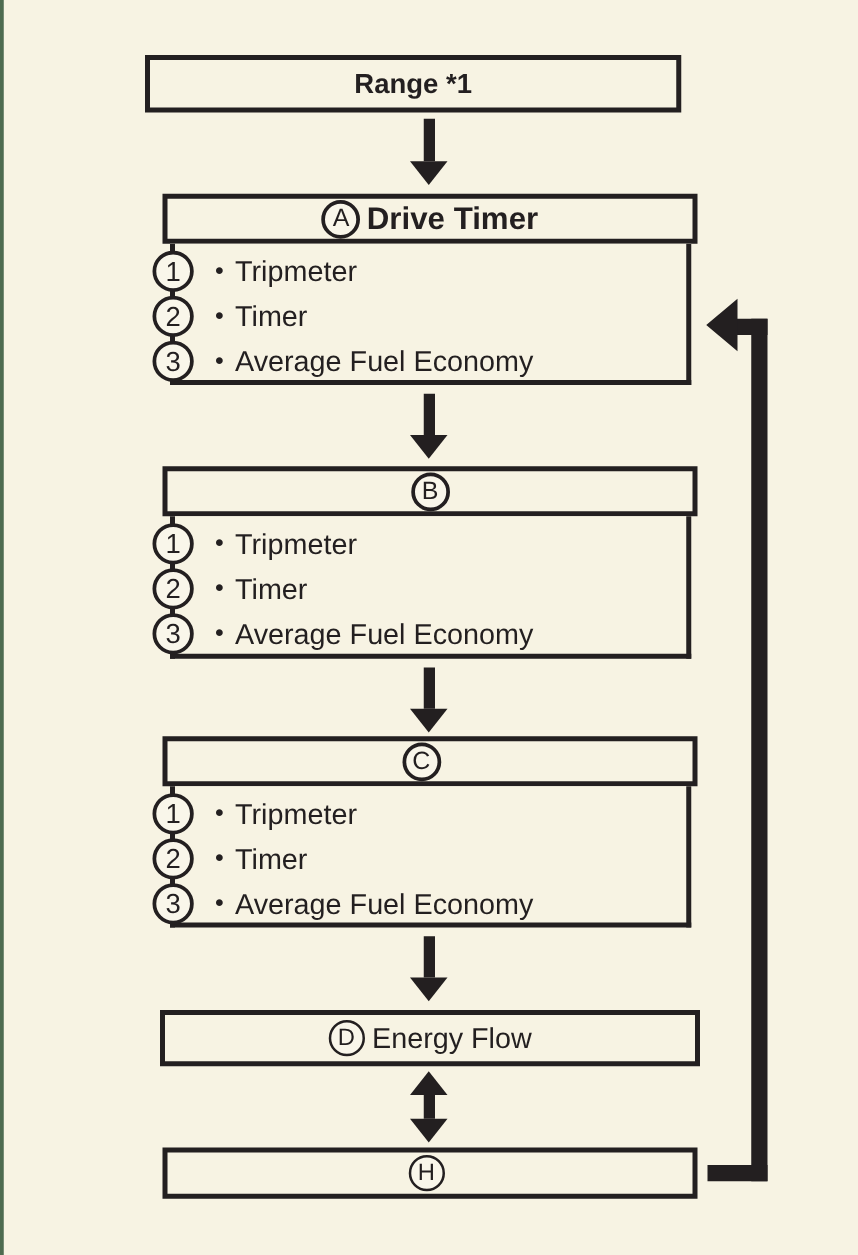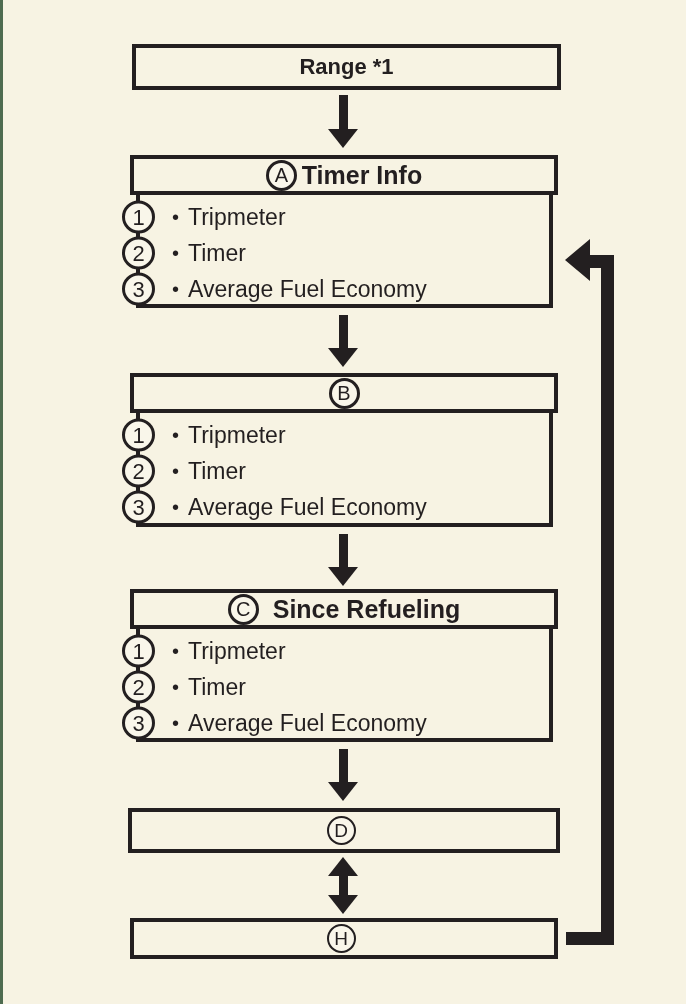--- a/index.html
+++ b/index.html
@@ -83,32 +83,32 @@
     border-top:21px solid transparent;
     border-bottom:21px solid transparent;
     border-right:25px solid #231f20;
   }
 </style>
 </head>
 <body>
 
 <div class="stripe"></div>
 
-<div class="box single-label-box" style="left:132px; top:44px; width:429px; height:46px;">
+<div class="box single-label-box" style="left:116px; top:44px; width:429px; height:46px;">
   <span>Range *1</span>
 </div>
 
 <div class="down-arrow" style="top:95px;">
   <div class="shaft" style="height:34px;"></div>
   <div class="head-down"></div>
 </div>
 
 <div class="box section-header" style="left:130px; top:155px; width:428px; height:40px;">
   <span class="badge letter-badge">A</span>
-  <span>Timer Info</span>
+  <span>Drive Timer</span>
 </div>
 <div class="section-body" style="left:136px; top:195px; width:417px; height:113px;">
   <div class="info-item">
     <span class="badge num-badge">1</span>
     <span class="bullet">•</span>
     <span>Tripmeter</span>
   </div>
   <div class="info-item">
     <span class="badge num-badge">2</span>
     <span class="bullet">•</span>
@@ -147,21 +147,20 @@
   </div>
 </div>
 
 <div class="down-arrow" style="top:534px;">
   <div class="shaft" style="height:33px;"></div>
   <div class="head-down"></div>
 </div>
 
 <div class="box section-header" style="left:130px; top:589px; width:428px; height:40px;">
   <span class="badge letter-badge" style="margin-right:14px;">C</span>
-  <span>Since Refueling</span>
 </div>
 <div class="section-body" style="left:136px; top:629px; width:417px; height:113px;">
   <div class="info-item">
     <span class="badge num-badge">1</span>
     <span class="bullet">•</span>
     <span>Tripmeter</span>
   </div>
   <div class="info-item">
     <span class="badge num-badge">2</span>
     <span class="bullet">•</span>
@@ -174,20 +173,21 @@
   </div>
 </div>
 
 <div class="down-arrow" style="top:749px;">
   <div class="shaft" style="height:33px;"></div>
   <div class="head-down"></div>
 </div>
 
 <div class="box" style="left:128px; top:808px; width:432px; height:45px; font-size:23px;">
   <span class="badge letter-badge-plain badge">D</span>
+  <span>Energy Flow</span>
 </div>
 
 <div class="down-arrow" style="top:857px;">
   <div class="head-up"></div>
   <div class="shaft" style="height:19px;"></div>
   <div class="head-down"></div>
 </div>
 
 <div class="box" style="left:130px; top:918px; width:428px; height:41px; font-size:23px;">
   <span class="badge letter-badge-plain badge">H</span>

